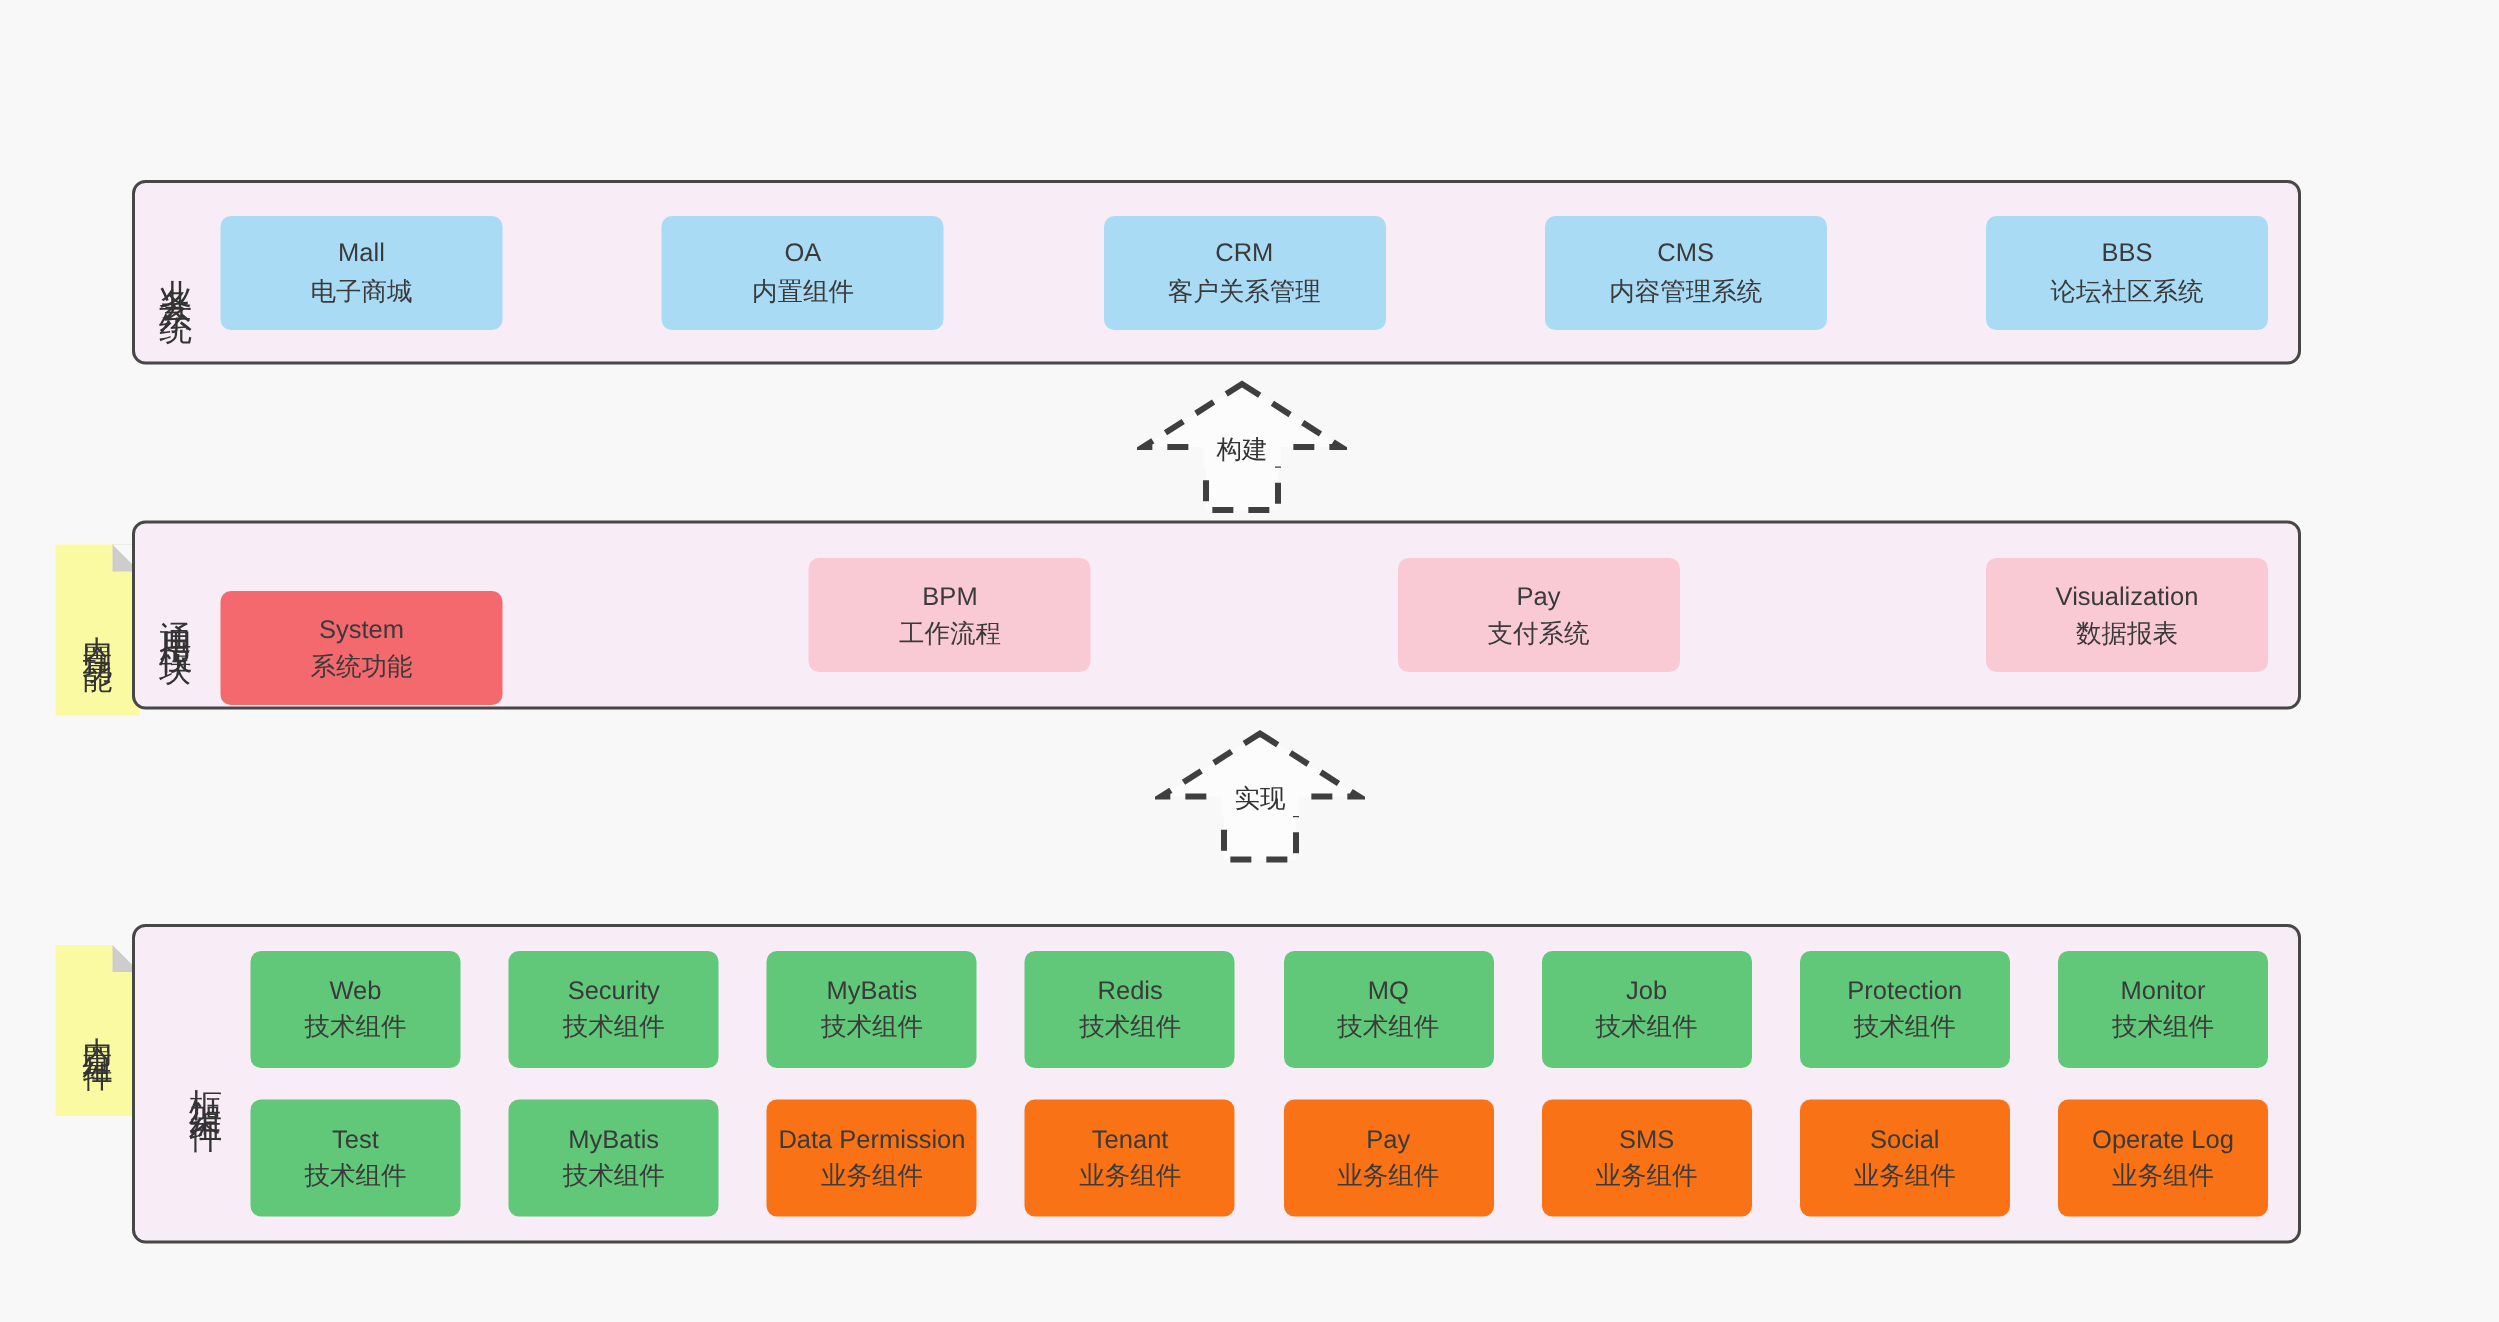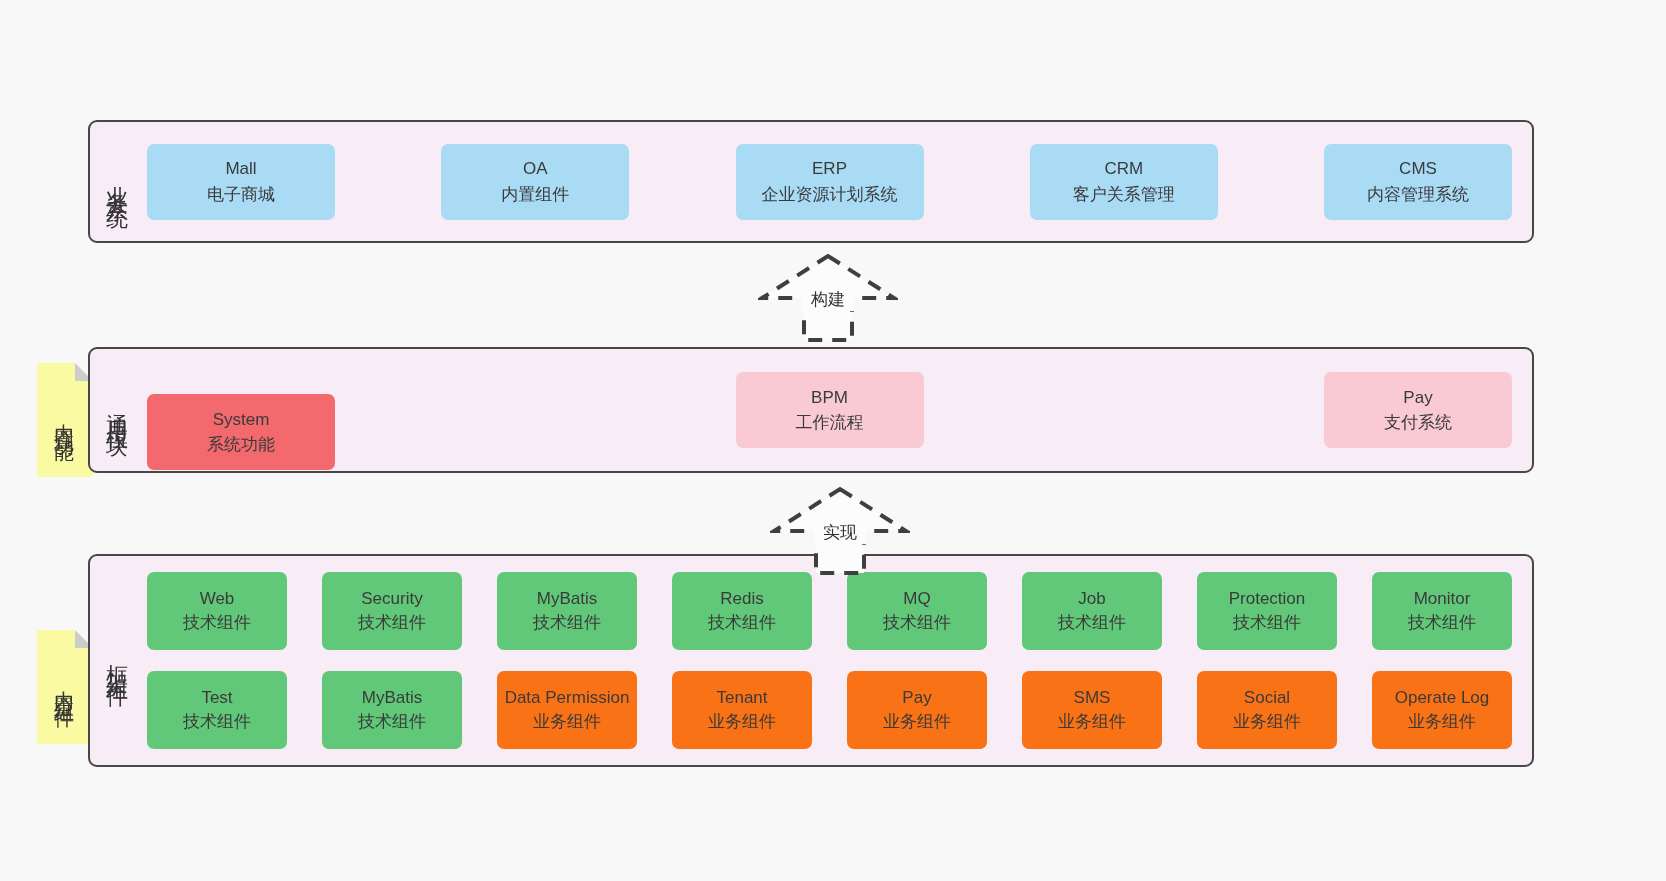--- a/index.html
+++ b/index.html
@@ -17,21 +17,21 @@
     position:absolute; left:88px; width:1446px;
     background:#f8edf6;
     border:2px solid #474747;
     border-radius:9px;
     box-sizing:border-box;
     display:flex;
     z-index:1;
   }
   .tier1 { top:120px; height:123px; }
   .tier2 { top:347px; height:126px; }
-  .tier3 { top:554px; height:213px; }
+  .tier3 { top:616px; height:213px;padding-left:20px; }
 
   .tier-label { width:54px; flex:none; display:flex; align-items:center; justify-content:center; }
   .tier-label span {
     writing-mode:vertical-rl; text-orientation:upright;
     font-size:22px; letter-spacing:7px; color:#333;
   }
 
   .boxes {
     flex:1; display:flex; align-items:center;
     justify-content:space-between; padding:0 20px 0 3px;
@@ -105,30 +105,30 @@
     <div class="boxes">
       <div class="box blue">
         <div>Mall</div>
         <div>电子商城</div>
       </div>
       <div class="box blue">
         <div>OA</div>
         <div>内置组件</div>
       </div>
       <div class="box blue">
-        <div>ERP</div>
-        <div>企业资源计划系统</div>
-      </div>
-      <div class="box blue">
         <div>CRM</div>
         <div>客户关系管理</div>
       </div>
       <div class="box blue">
         <div>CMS</div>
         <div>内容管理系统</div>
+      </div>
+      <div class="box blue">
+        <div>BBS</div>
+        <div>论坛社区系统</div>
       </div>
     </div>
   </section>
 
   <svg class="arrow arrow1" width="140" height="90" viewBox="0 0 140 90">
     <polygon points="70,3 136,45 94,45 94,87 46,87 46,45 4,45"></polygon>
     <rect x="44" y="34" width="52" height="24"></rect>
     <text x="70" y="52">构建</text>
   </svg>
 
@@ -146,20 +146,24 @@
         <div>系统功能</div>
       </div>
       <div class="box pink">
         <div>BPM</div>
         <div>工作流程</div>
       </div>
       <div class="box pink">
         <div>Pay</div>
         <div>支付系统</div>
       </div>
+      <div class="box pink">
+        <div>Visualization</div>
+        <div>数据报表</div>
+      </div>
     </div>
   </section>
 
   <svg class="arrow arrow2" width="140" height="90" viewBox="0 0 140 90">
     <polygon points="70,3 136,45 94,45 94,87 46,87 46,45 4,45"></polygon>
     <rect x="44" y="34" width="52" height="24"></rect>
     <text x="70" y="52">实现</text>
   </svg>
 
   <div class="sticky sticky2">

